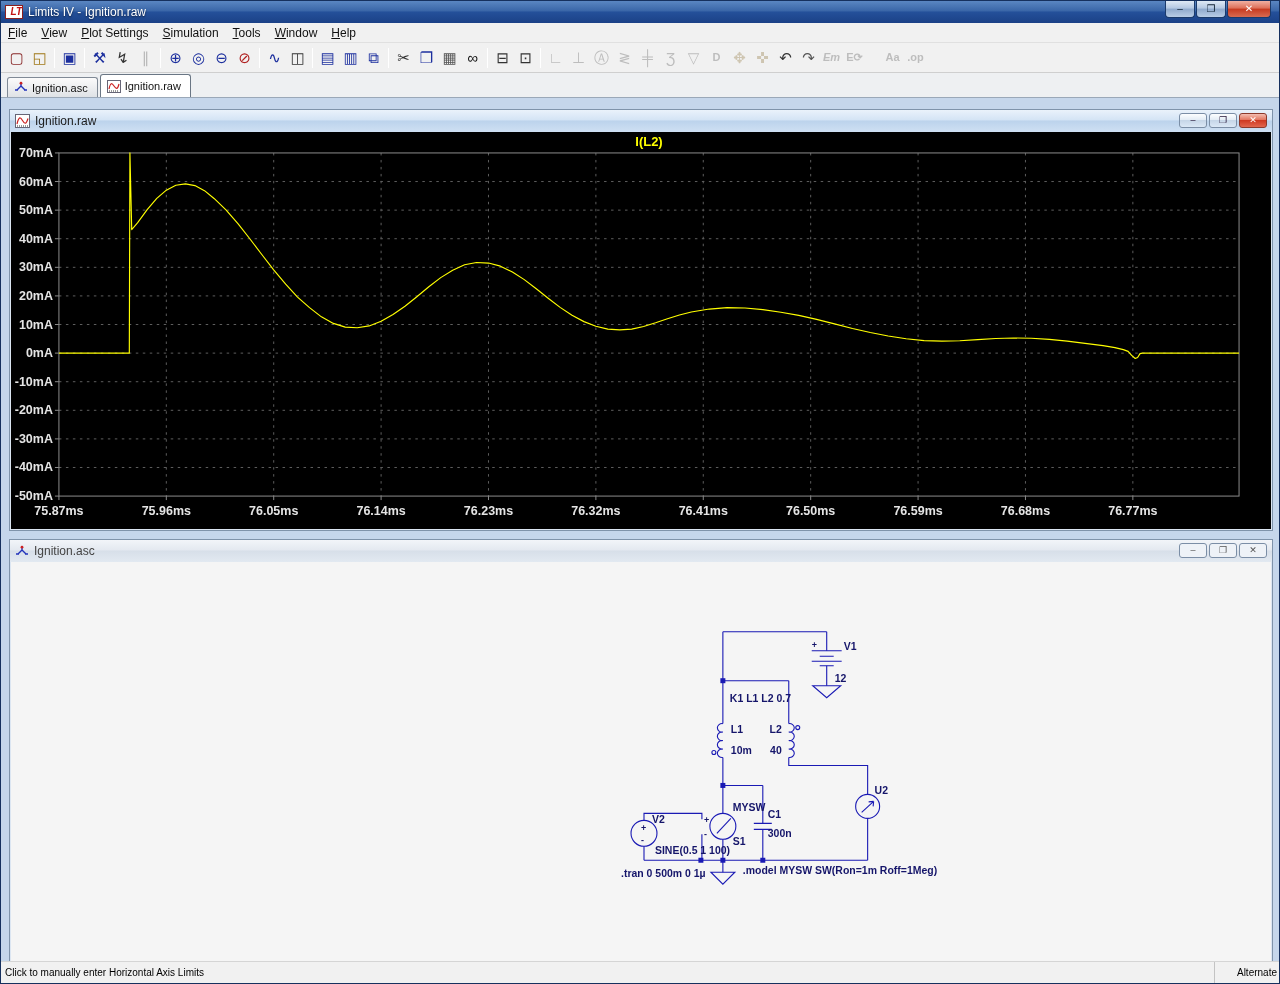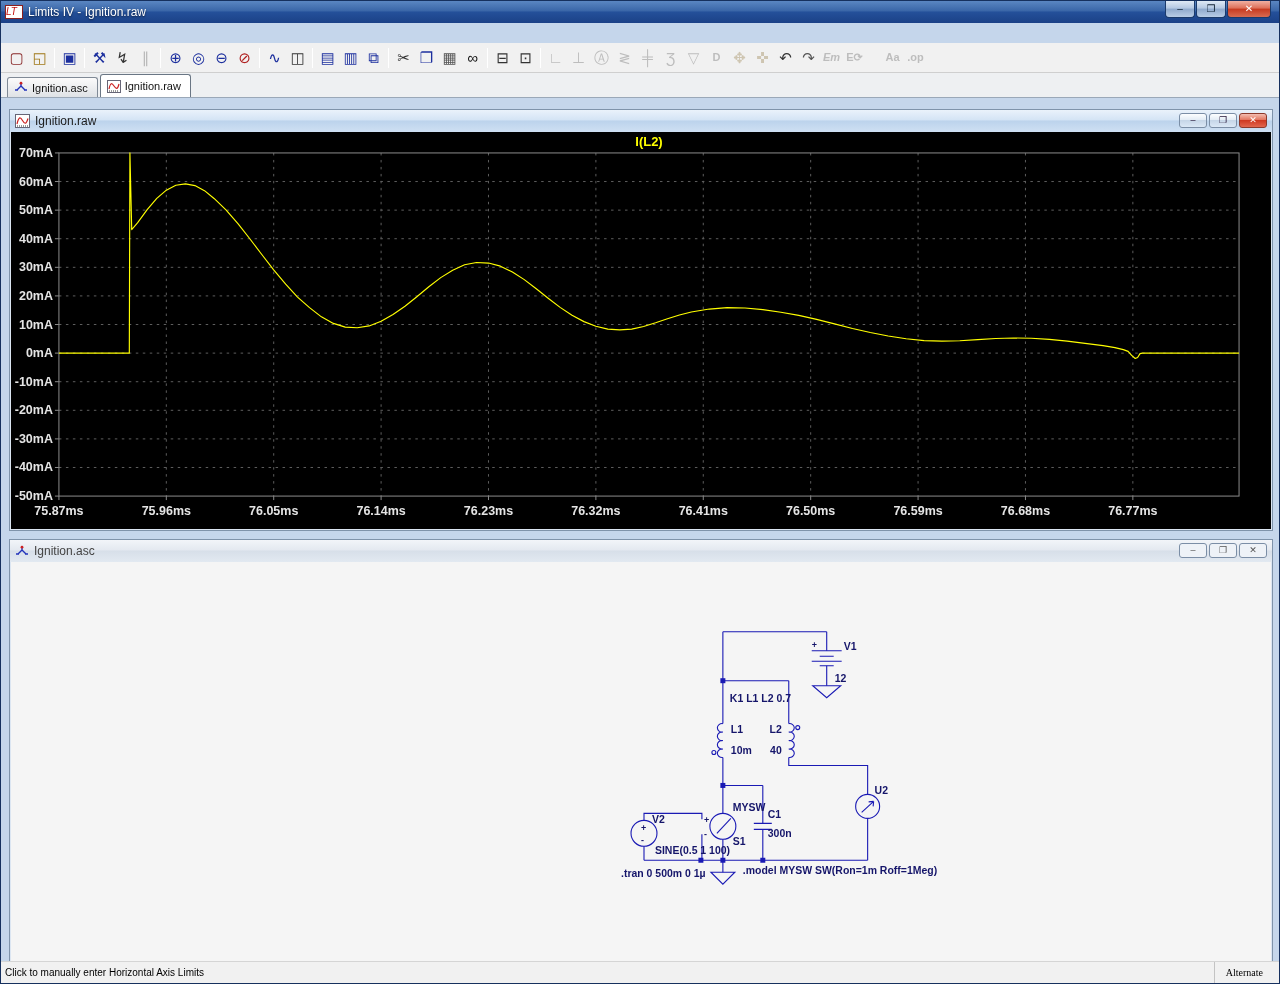--- a/index.html
+++ b/index.html
@@ -4,21 +4,21 @@
 <style>
   html,body{margin:0;padding:0;background:#888;}
   *{box-sizing:border-box;}
   .app{position:relative;width:1280px;height:984px;background:#c5d6eb;font-family:"Liberation Sans",sans-serif;overflow:hidden;border:1px solid #16305e;}
 
   
   .titlebar{position:absolute;left:0;top:0;width:100%;height:22px;
     background:linear-gradient(180deg,#5a86c2 0%,#3a66a8 45%,#24509a 50%,#1b4187 100%);
     display:flex;align-items:center;color:#fff;font-size:12px;}
   .lt-logo{width:18px;height:14px;background:#fff;border:1px solid #8a2020;margin:0 5px 0 4px;
-    color:#c41212;font-weight:normal;font-style:italic;font-size:10px;line-height:12px;text-align:left;}
+    color:#c41212;font-weight:bold;font-style:italic;font-size:10px;line-height:12px;text-align:right;}
   .titlebar .title{text-shadow:0 1px 2px rgba(0,0,0,.6);}
   .win-btns{position:absolute;right:8px;top:0;display:flex;}
   .win-btn{width:30px;height:17px;border:1px solid #1b3a6b;border-top:none;border-radius:0 0 4px 4px;
     background:linear-gradient(#dfe9f5,#b4c8e2 45%,#8fa9cc 50%,#b9cde6);color:#123;
     font-size:10px;line-height:16px;text-align:center;margin-left:1px;}
   .win-btn.close{width:44px;background:linear-gradient(#f0b0a2,#dd6f58 45%,#c73a20 50%,#d96b51);color:#fff;}
 
   
   .menubar{position:absolute;left:0;top:22px;width:100%;height:20px;background:#f1f1f1;
     display:flex;align-items:center;font-size:12px;color:#111;border-bottom:1px solid #e0e0e0;}
@@ -67,37 +67,46 @@
   .sch-stroke{stroke:#1a1ab4;stroke-width:1.1;fill:none;}
   .sch-fill{fill:#1a1ab4;stroke:none;}
   .sch-text{fill:#15156a;font-family:"Liberation Sans",sans-serif;font-size:10.5px;font-weight:bold;}
   .sch-sym{fill:#15156a;font-family:"Liberation Sans",sans-serif;font-size:9px;font-weight:bold;}
 
   
   .statusbar{position:absolute;left:0;bottom:0;width:100%;height:22px;background:#f1f1f1;
     border-top:1px solid #d5d5d5;font-size:10px;color:#000;display:flex;align-items:center;}
   .status-left{padding-left:4px;}
   .status-right{position:absolute;right:0;top:0;height:100%;width:65px;border-left:1px solid #c3c3c3;
-    display:flex;align-items:center;justify-content:flex-end;padding-right:16px;font-family:Liberation Serif, serif;}
+    display:flex;align-items:center;justify-content:flex-end;padding-right:2px;}
 </style>
 </head>
 <body>
 
 <div class="app">
 
   <div class="titlebar">
     <div class="lt-logo">LT</div>
     <span class="title">Limits IV - Ignition.raw</span>
     <div class="win-btns">
       <div class="win-btn">–</div>
       <div class="win-btn">❐</div>
       <div class="win-btn close">✕</div>
     </div>
   </div>
 
+  <div class="menubar">
+    <span class="menu-item">File</span>
+    <span class="menu-item">View</span>
+    <span class="menu-item">Plot Settings</span>
+    <span class="menu-item">Simulation</span>
+    <span class="menu-item">Tools</span>
+    <span class="menu-item">Window</span>
+    <span class="menu-item">Help</span>
+  </div>
 
   <div class="toolbar" id="toolbar-icons">
       <span class="tbtn" style="color: rgb(138, 42, 42);">▢</span>
       <span class="tbtn" style="color: rgb(160, 120, 24);">◱</span>
       <span class="tsep"></span>
       <span class="tbtn" style="color: rgb(28, 47, 158);">▣</span>
       <span class="tsep"></span>
       <span class="tbtn" style="color: rgb(28, 47, 158);">⚒</span>
       <span class="tbtn" style="color: rgb(51, 51, 51);">↯</span>
       <span class="tbtn disabled" style="color: rgb(102, 102, 102);">∥</span>

